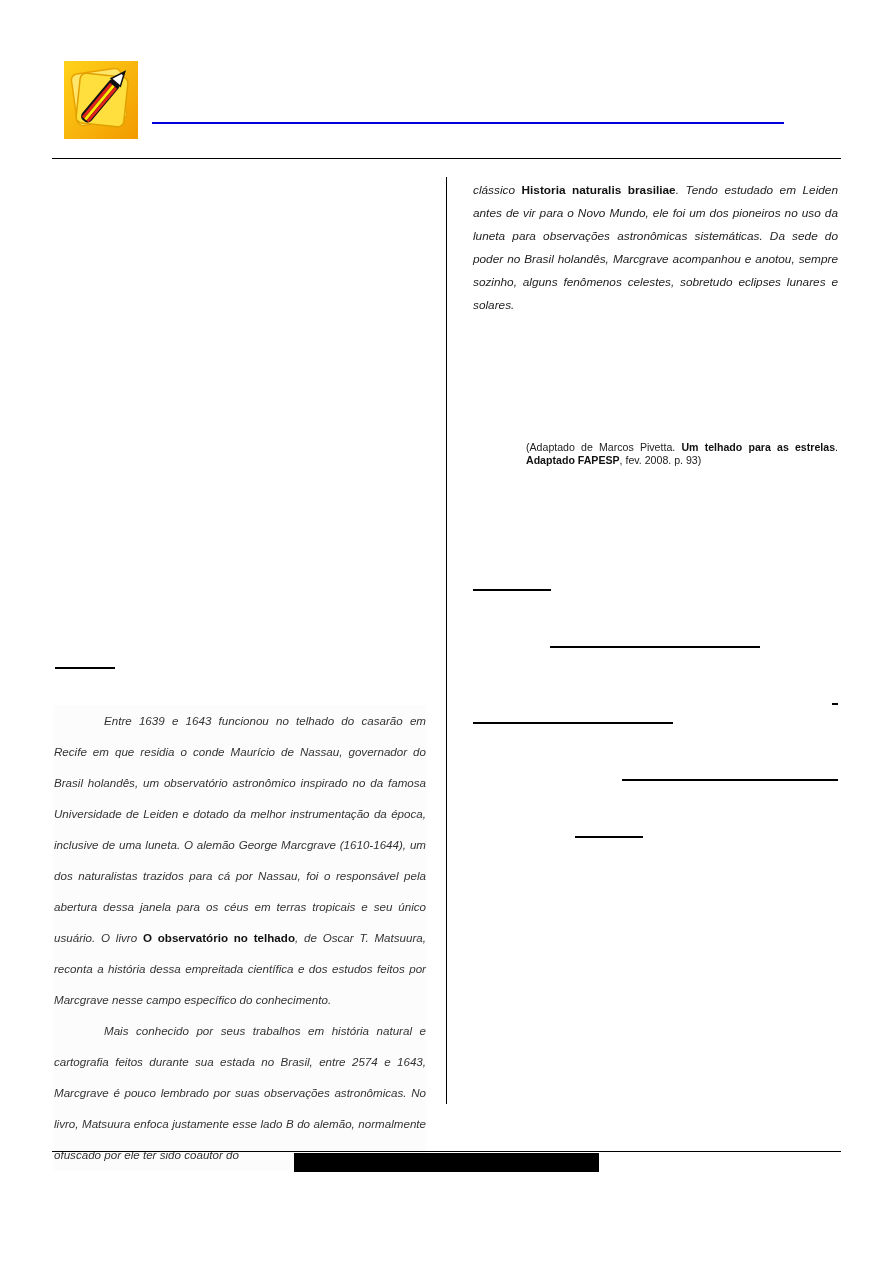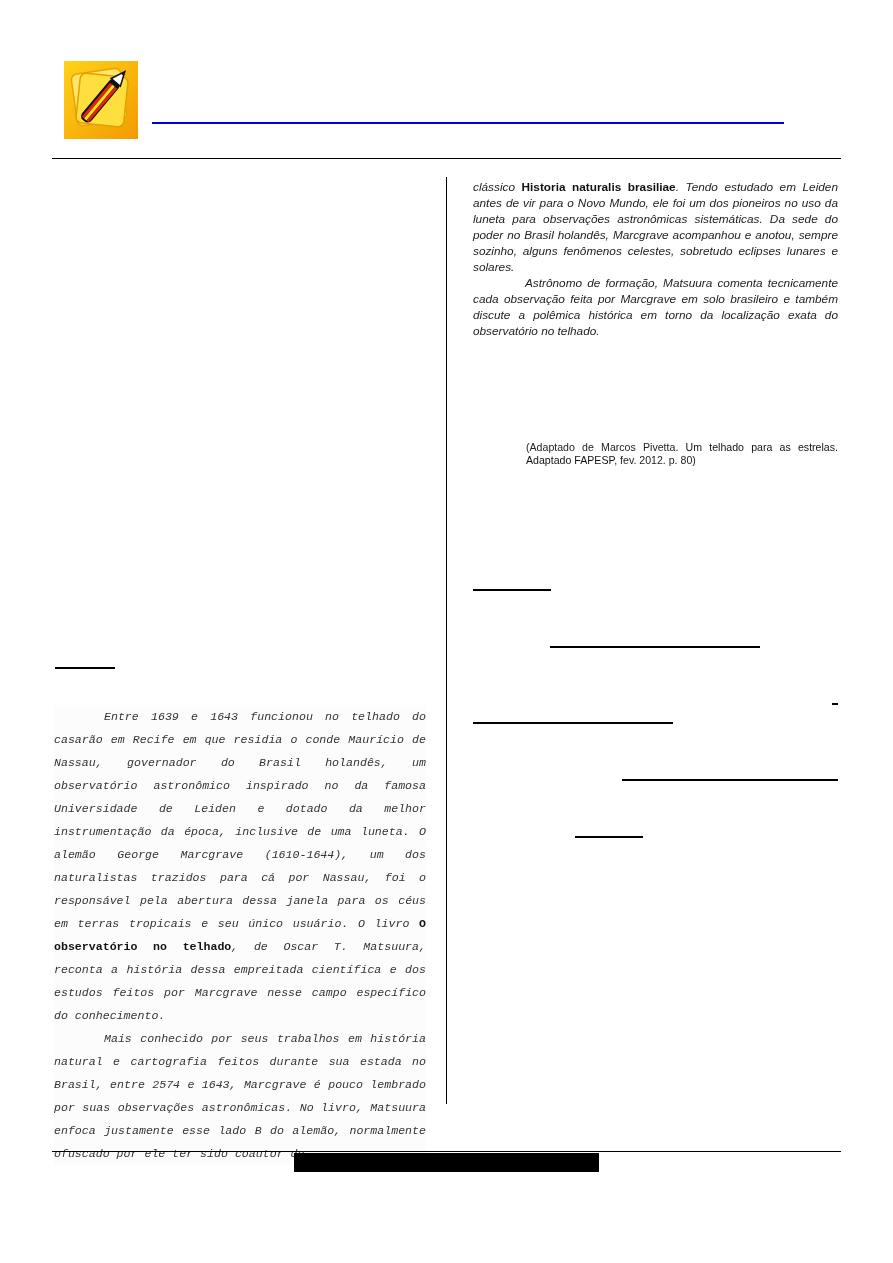--- a/index.html
+++ b/index.html
@@ -9,34 +9,34 @@
   .logo { left: 64px; top: 61px; width: 74px; height: 78px; }
   .header-blue-line { left: 152px; top: 122px; width: 632px; height: 2px; background: #0000dd; }
   .header-rule { left: 52px; top: 158px; width: 789px; height: 1px; background: #000; }
   .col-divider { left: 446px; top: 177px; width: 1px; height: 927px; background: #000; }
   .footer-rule { left: 52px; top: 1151px; width: 789px; height: 1px; background: #000; }
   .footer-bar { left: 294px; top: 1153px; width: 305px; height: 19px; background: #000; }
 
   .blank { position: absolute; height: 2px; background: #000; }
 
   .scan { left: 54px; top: 705px; width: 372px; background: #fcfcfc;
-          font-style: italic; font-size: 11.6px; line-height: 23px; color: #333;
-          text-align: justify; font-family: Liberation Mono, monospace; }
+          font-style: italic; font-size: 11.6px; line-height: 31px; color: #333;
+          text-align: justify; }
   .scan p { margin: 0; text-indent: 50px; }
   .scan b { font-style: normal; font-weight: bold; color: #111; }
 
   .rcol { left: 473px; top: 179px; width: 365px;
-          font-style: italic; font-size: 11.8px; line-height: 16px; color: #222;
+          font-style: italic; font-size: 11.8px; line-height: 23px; color: #222;
           text-align: justify; }
   .rcol p { margin: 0; }
   .rcol p.indent { text-indent: 52px; }
   .rcol b { font-style: normal; font-weight: bold; color: #111; }
   .source { left: 526px; top: 441px; width: 312px; font-size: 10.6px; line-height: 13px;
             color: #222; text-align: justify; }
-  .source b { font-weight: normal; color: #111; }
+  .source b { font-weight: bold; color: #111; }
 </style>
 </head>
 <body>
 
 <div class="abs logo">
   <svg width="74" height="78" viewBox="0 0 74 78">
     <defs>
       <linearGradient id="bg" x1="0" y1="0" x2="1" y2="1">
         <stop offset="0" stop-color="#ffd21a"></stop>
         <stop offset="1" stop-color="#f29a00"></stop>
@@ -62,24 +62,23 @@
 
 <div class="blank" style="left:55px;top:667px;width:60px;"></div>
 
 <div class="abs scan">
   <p><span>Entre 1639 e 1643 funcionou no telhado do casarão em Recife em que residia o conde Maurício de Nassau, governador do Brasil holandês, um observatório astronômico inspirado no da famosa Universidade de Leiden e dotado da melhor instrumentação da época, inclusive de uma luneta. O alemão George Marcgrave (1610-1644), um dos naturalistas trazidos para cá por Nassau, foi o responsável pela abertura dessa janela para os céus em terras tropicais e seu único usuário. O livro </span><b>O observatório no telhado</b><span>, de Oscar T. Matsuura, reconta a história dessa empreitada científica e dos estudos feitos por Marcgrave nesse campo específico do conhecimento.</span></p>
   <p>Mais conhecido por seus trabalhos em história natural e cartografia feitos durante sua estada no Brasil, entre 2574 e 1643, Marcgrave é pouco lembrado por suas observações astronômicas. No livro, Matsuura enfoca justamente esse lado B do alemão, normalmente ofuscado por ele ter sido coautor do</p>
 </div>
 
 <div class="abs rcol">
   <p><span>clássico </span><b>Historia naturalis brasiliae</b><span>. Tendo estudado em Leiden antes de vir para o Novo Mundo, ele foi um dos pioneiros no uso da luneta para observações astronômicas sistemáticas. Da sede do poder no Brasil holandês, Marcgrave acompanhou e anotou, sempre sozinho, alguns fenômenos celestes, sobretudo eclipses lunares e solares.</span></p>
-  <p class="indent">Astrônomo de formação, Matsuura comenta tecnicamente cada observação feita por Marcgrave em solo brasileiro e também discute a polêmica histórica em torno da localização exata do observatório no telhado.</p>
 </div>
 
-<div class="abs source"><span>(Adaptado de Marcos Pivetta. </span><b>Um telhado para as estrelas</b><span>. </span><b>Adaptado FAPESP</b><span>, fev. 2012. p. 80)</span></div>
+<div class="abs source"><span>(Adaptado de Marcos Pivetta. </span><b>Um telhado para as estrelas</b><span>. </span><b>Adaptado FAPESP</b><span>, fev. 2008. p. 93)</span></div>
 
 <div class="blank" style="left:473px;top:589px;width:78px;"></div>
 <div class="blank" style="left:550px;top:646px;width:210px;"></div>
 <div class="blank" style="left:832px;top:703px;width:6px;"></div>
 <div class="blank" style="left:473px;top:722px;width:200px;"></div>
 <div class="blank" style="left:622px;top:779px;width:216px;"></div>
 <div class="blank" style="left:575px;top:836px;width:68px;"></div>
 
 <div class="abs footer-rule"></div>
 <div class="abs footer-bar"></div>

